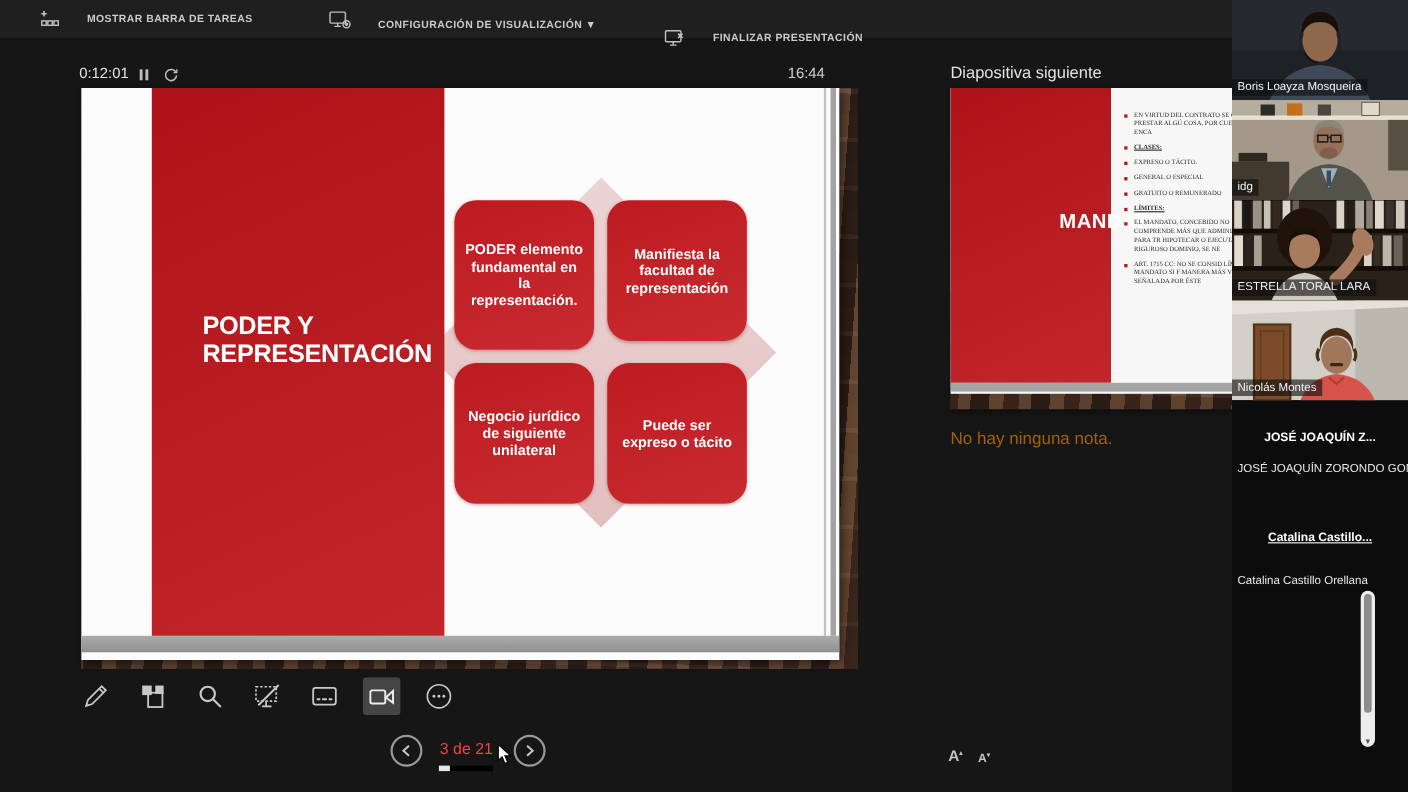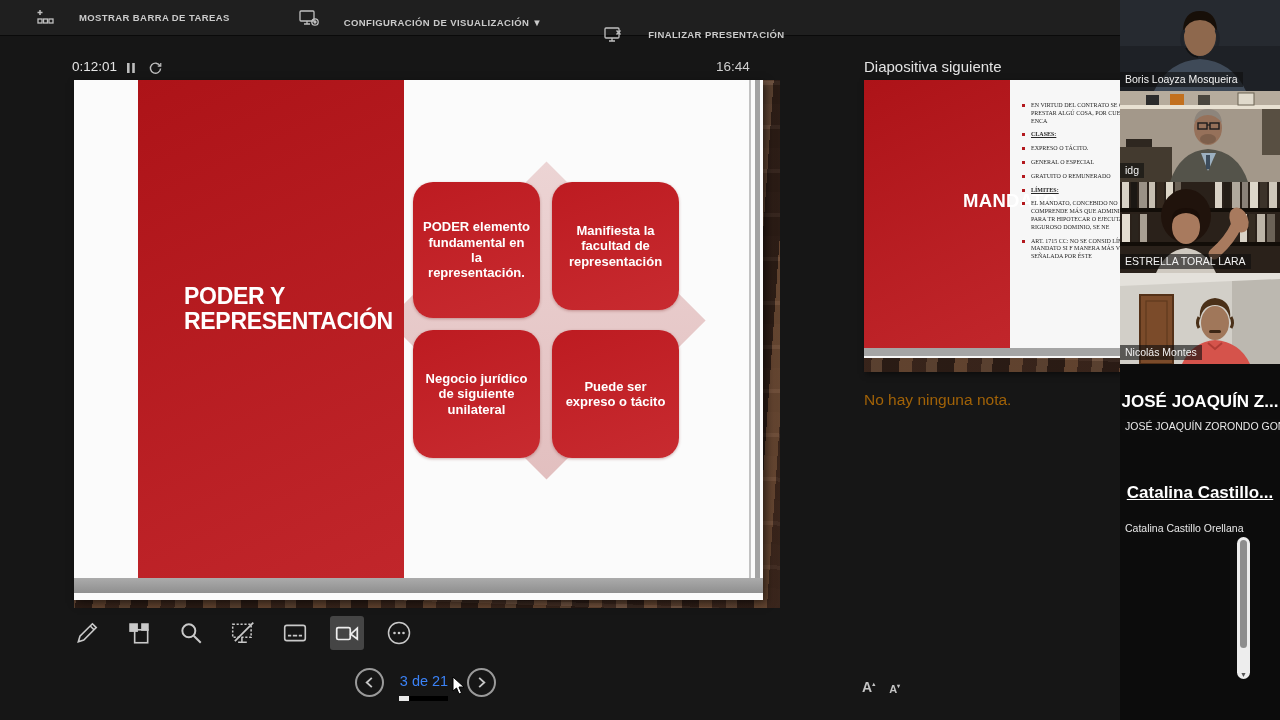--- a/index.html
+++ b/index.html
@@ -60,21 +60,21 @@
   .tools { left:70px; top:613px; height:40px; display:flex; align-items:center; gap:18px; }
   .tool { width:34px; height:34px; display:flex; align-items:center; justify-content:center;
           border-radius:3px; }
   .tool.active { background:#454545; }
   .tool svg { display:block; }
 
   
   .nav-prev, .nav-next { top:668px; width:29px; height:29px; border:2px solid #9a9a9a;
     border-radius:50%; display:flex; align-items:center; justify-content:center; }
   .nav-prev { left:355px; } .nav-next { left:467px; }
-  .nav-count { left:396px; top:673px; width:56px; text-align:center; font-size:14.5px; color:#3b82f6; }
+  .nav-count { left:396px; top:673px; width:56px; text-align:center; font-size:14.5px; color:#ef4444; }
   .nav-progress { left:399px; top:696px; width:49px; height:5px; background:#000; }
   .nav-progress .fill { width:10px; height:5px; background:#e8e8e8; }
 
   
   .ns-header { left:864px; top:58px; font-size:15px; color:#e3e3e3; }
   .thumb-stage { left:864px; top:80px; width:256px; height:292px; overflow:hidden;
                  box-shadow:2px 2px 6px rgba(0,0,0,.5); }
   .thumb-slide { left:0; top:0; width:264px; height:278px; background:#f7f7f7; overflow:hidden; }
   .thumb-red { left:0; top:0; width:146px; height:268px;
                background:linear-gradient(155deg,#ad1318,#c1262b); }
@@ -93,21 +93,21 @@
   .fb-small { font-size:11px; font-weight:bold; margin-top:3px; }
   .fb-mark { font-size:6px; vertical-align:super; }
 
   
   .v-col { left:1120px; top:0; width:160px; height:720px; background:#0c0c0c; }
   .v-tile { position:absolute; left:0; width:160px; height:91px; overflow:hidden; background:#000; }
   .v-name { position:absolute; left:0; bottom:4px; max-width:158px; background:rgba(15,15,15,.62);
             color:#f2f2f2; font-size:10.5px; padding:1px 5px 2px; white-space:nowrap;
             overflow:hidden; }
   .p-display { position:absolute; left:0; width:160px; text-align:center; color:#fff;
-               font-weight:bold; font-size:17px; }
+               font-weight:bold; font-size:11px; }
   .p-name { position:absolute; left:2px; background:rgba(15,15,15,.62); color:#e8e8e8;
             font-size:10.5px; padding:1px 3px; white-space:nowrap; }
   .scrollbar { position:absolute; left:117px; top:537px; width:13px; height:142px;
                background:#ededed; border-radius:7px; }
   .scrollbar .thumb { position:absolute; left:3px; top:3px; width:7px; height:108px;
                       background:#8d8d8d; border-radius:4px; }
   .scrollbar .arr { position:absolute; left:0; bottom:1px; width:13px; text-align:center;
                     font-size:7px; color:#555; }
 
   .cursor { left:452px; top:676px; }

